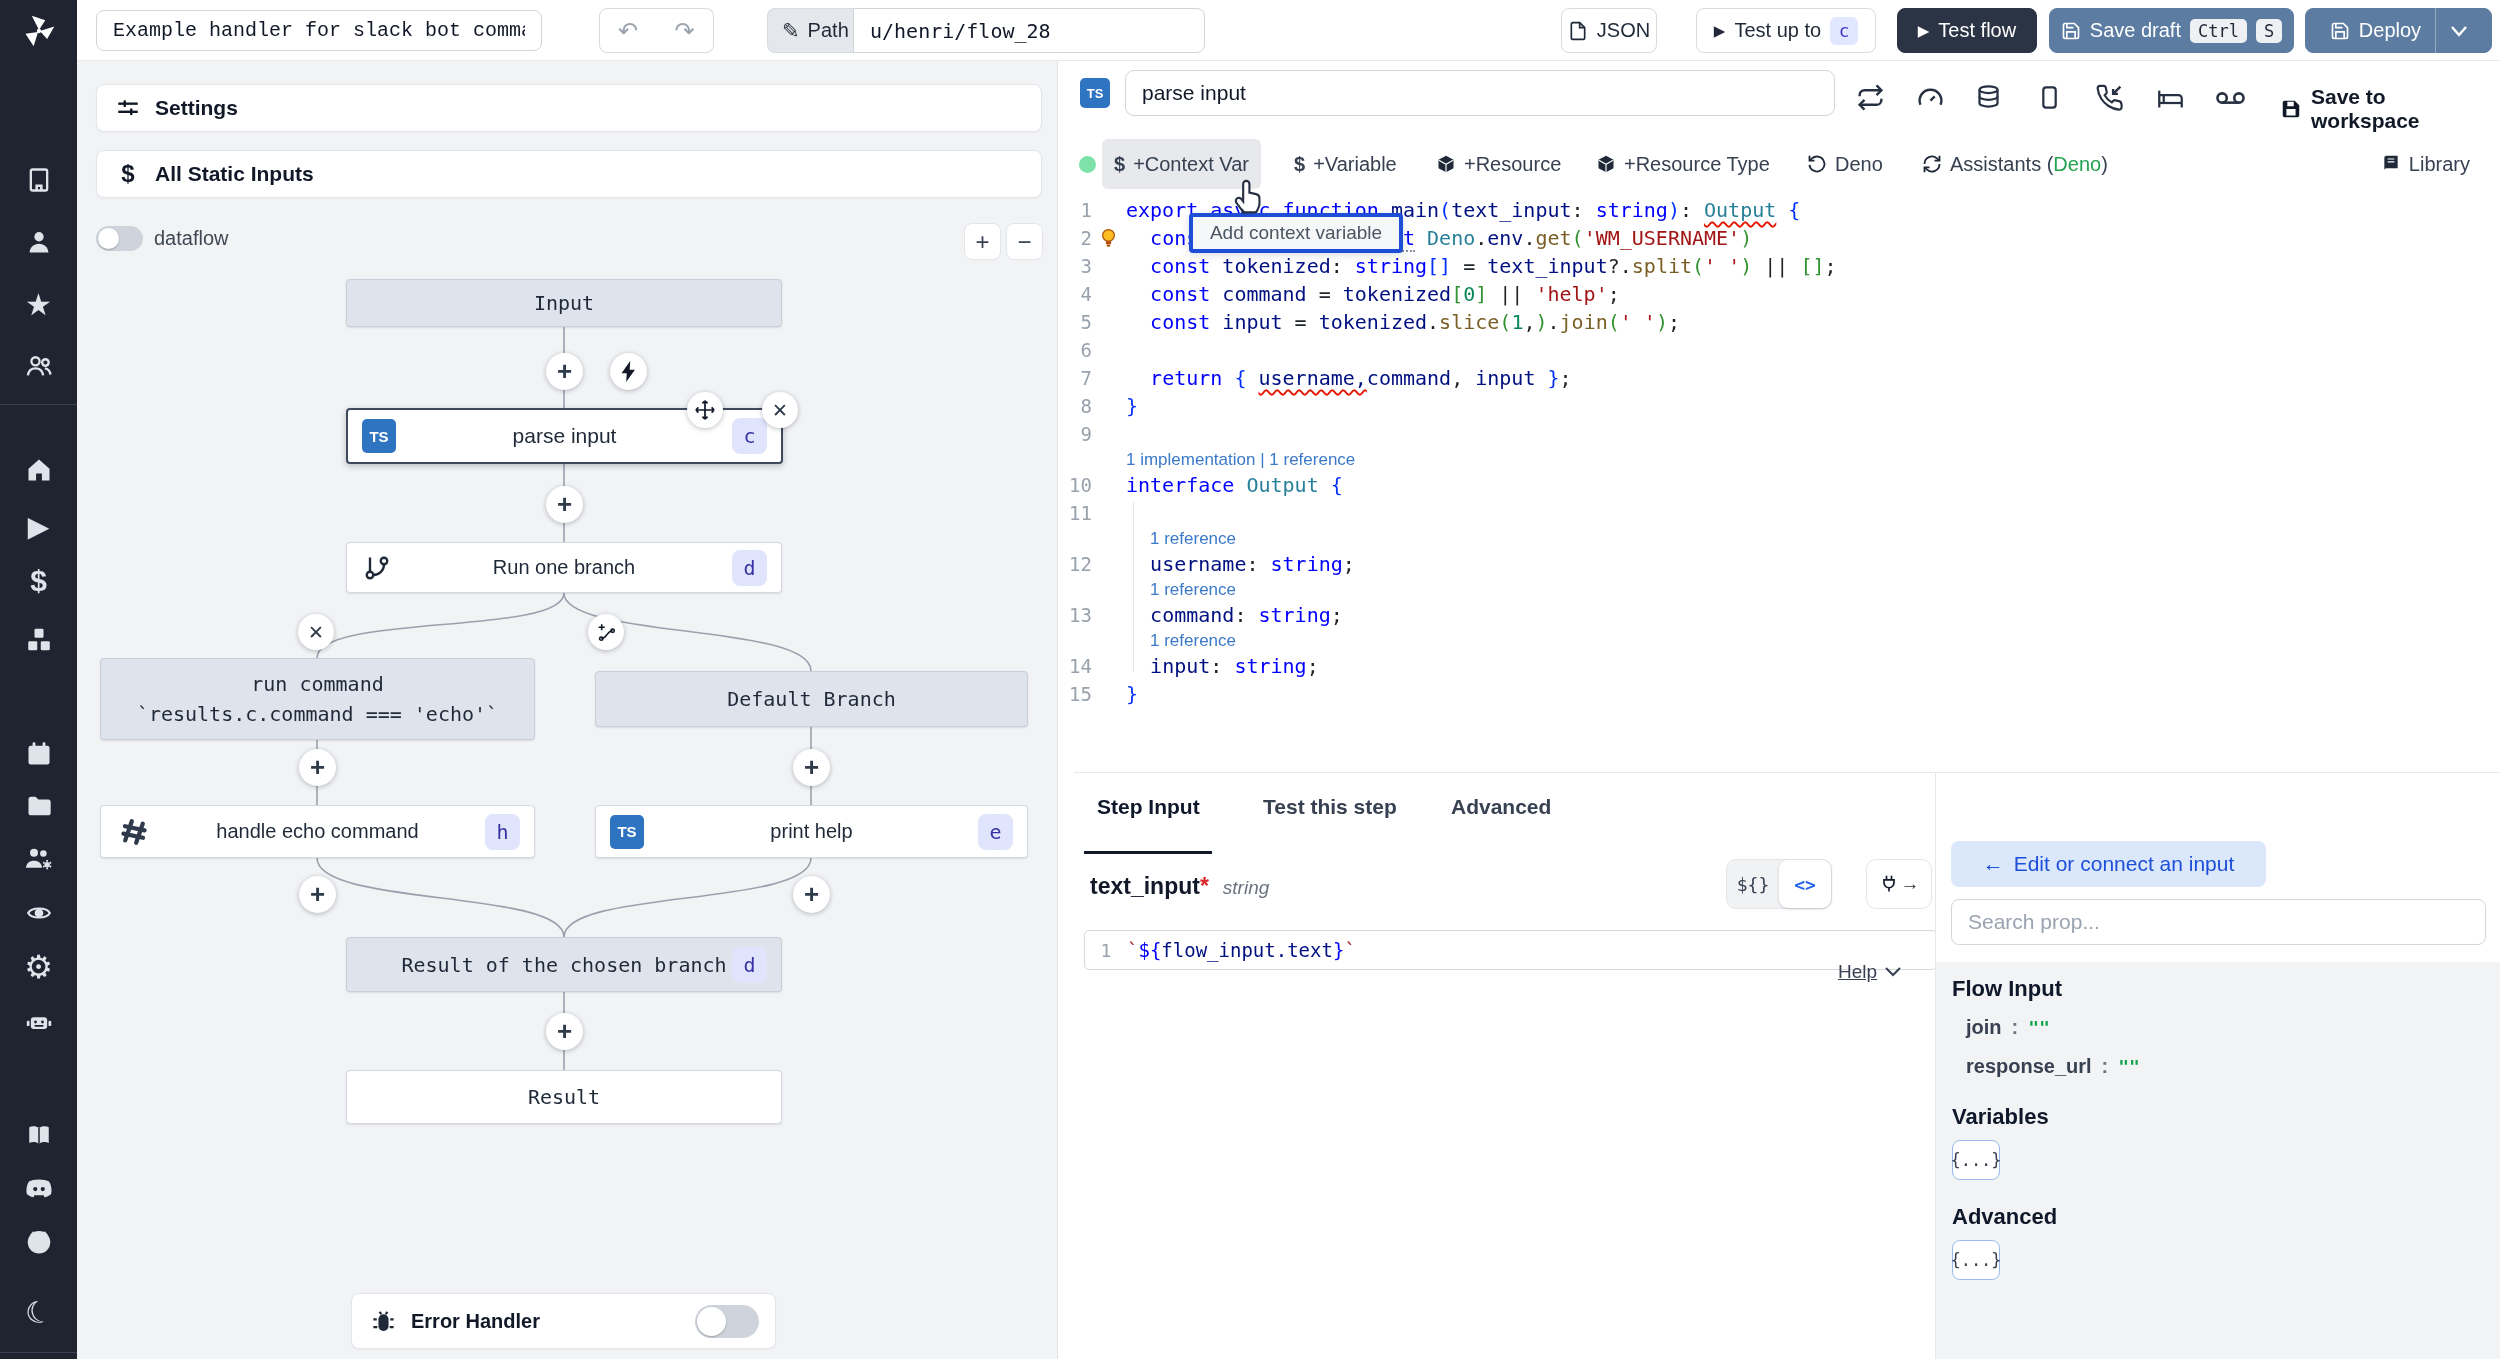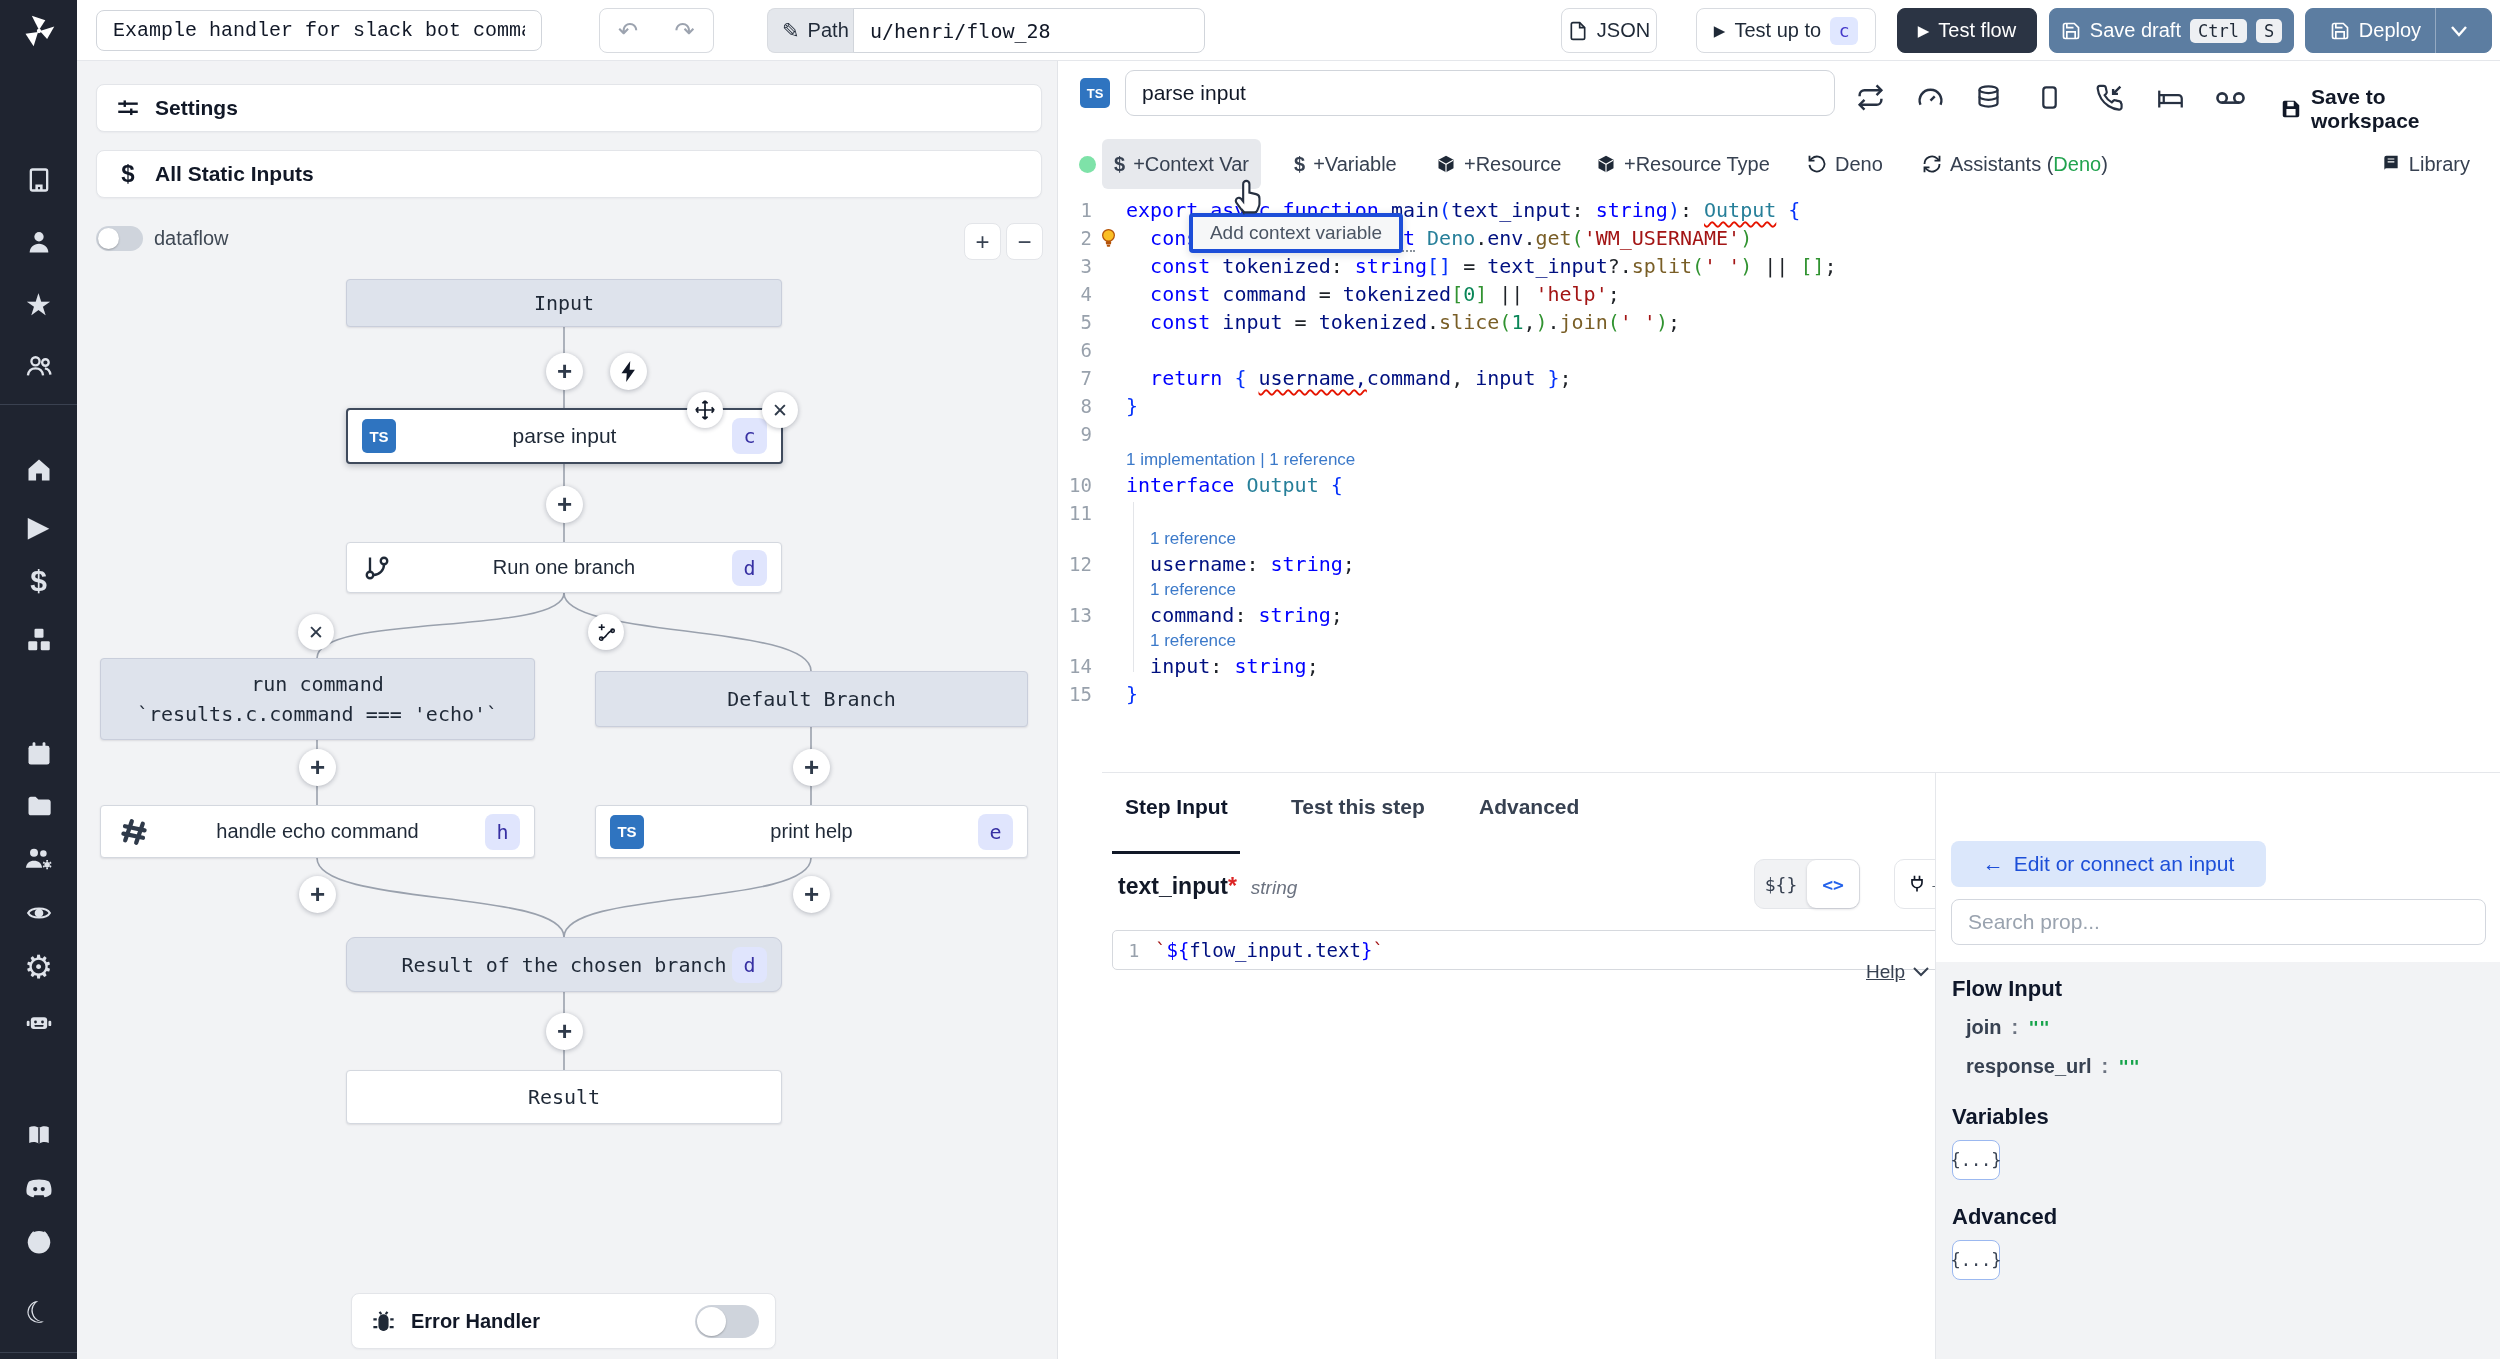--- a/index.html
+++ b/index.html
@@ -52,21 +52,21 @@
   .clens { height:23px; line-height:23px; font-family:"Liberation Sans",sans-serif; font-size:17px; color:#3b79c9; cursor:pointer; }
   .c-kw{color:#0000ff} .c-id{color:#001080} .c-type{color:#267f99} .c-str{color:#a31515}
   .c-num{color:#098658} .c-fn{color:#795e26} .c-pl{color:#1f2328} .c-br1{color:#0431fa} .c-br2{color:#319331}
   .c-err{text-decoration:underline wavy #e51400; text-decoration-skip-ink:none; text-underline-offset:4px; text-decoration-thickness:1.5px;}
   .c-hint{border-bottom:2px dotted #8b949e;}
   .indent-guide { position:absolute; left:75px; width:1px; background:#e3e5e9; }
   .tooltip { position:absolute; background:#f6f7f8; border:4px solid #1d4ed8; border-radius:4px; box-shadow:0 2px 8px rgba(15,23,42,.15); font-size:19px; color:#4b5563; display:flex; align-items:center; justify-content:center; z-index:30; }
   .greendot { position:absolute; width:17px; height:17px; border-radius:50%; background:#7ee2a8; }
 
   
-  .step-panel { left:1102px; top:772px; width:877px; height:587px; background:#fff; border-top:1px solid #e5e7eb; }
+  .step-panel { left:1074px; top:772px; width:877px; height:587px; background:#fff; border-top:1px solid #e5e7eb; }
   .tab { position:absolute; top:22px; font-size:21px; font-weight:600; color:#374151; cursor:pointer; }
   .tab.active { color:#0f172a; }
   .tab-underline { position:absolute; height:3px; background:#111827; top:78px; }
   .seg-group { position:absolute; display:flex; align-items:center; background:#f1f2f4; border:1px solid #e4e6ea; border-radius:10px; }
   .seg { width:52px; height:48px; display:flex; align-items:center; justify-content:center; font-family:"DejaVu Sans Mono",monospace; font-size:18px; color:#374151; cursor:pointer; }
   .seg.active { background:#fff; border-radius:9px; box-shadow:0 1px 3px rgba(15,23,42,.18); color:#2563eb; font-weight:bold; }
   .mini-editor { position:absolute; border:1px solid #d6d9de; border-radius:5px; background:#fff; display:flex; align-items:center; font-family:"DejaVu Sans Mono",monospace; font-size:19px; }
   .mini-editor .lnum { width:42px; text-align:center; color:#98a1ac; font-size:18px; }
   .help-link { position:absolute; font-size:19px; color:#374151; text-decoration:underline; cursor:pointer; display:flex; align-items:center; gap:8px; }
 
@@ -391,21 +391,21 @@
     <span class="nbadge">e</span>
   </div>
 
   <div class="pcircle" style="left:222px; top:815px;">
       <span>+</span>
     </div>
   <div class="pcircle" style="left:716px; top:815px;">
       <span>+</span>
     </div>
 
-  <div class="node gray" style="left:269px; top:876px; width:436px; height:55px;border-radius:9px;">
+  <div class="node gray" style="left:269px; top:876px; width:436px; height:55px;">
     <span>Result of the chosen branch</span>
     <span class="nbadge">d</span>
   </div>
 
   <div class="pcircle" style="left:469px; top:952px;">
       <span>+</span>
     </div>
 
   <div class="node white mono" style="left:269px; top:1009px; width:436px; height:54px;">
       <span>Result</span>

